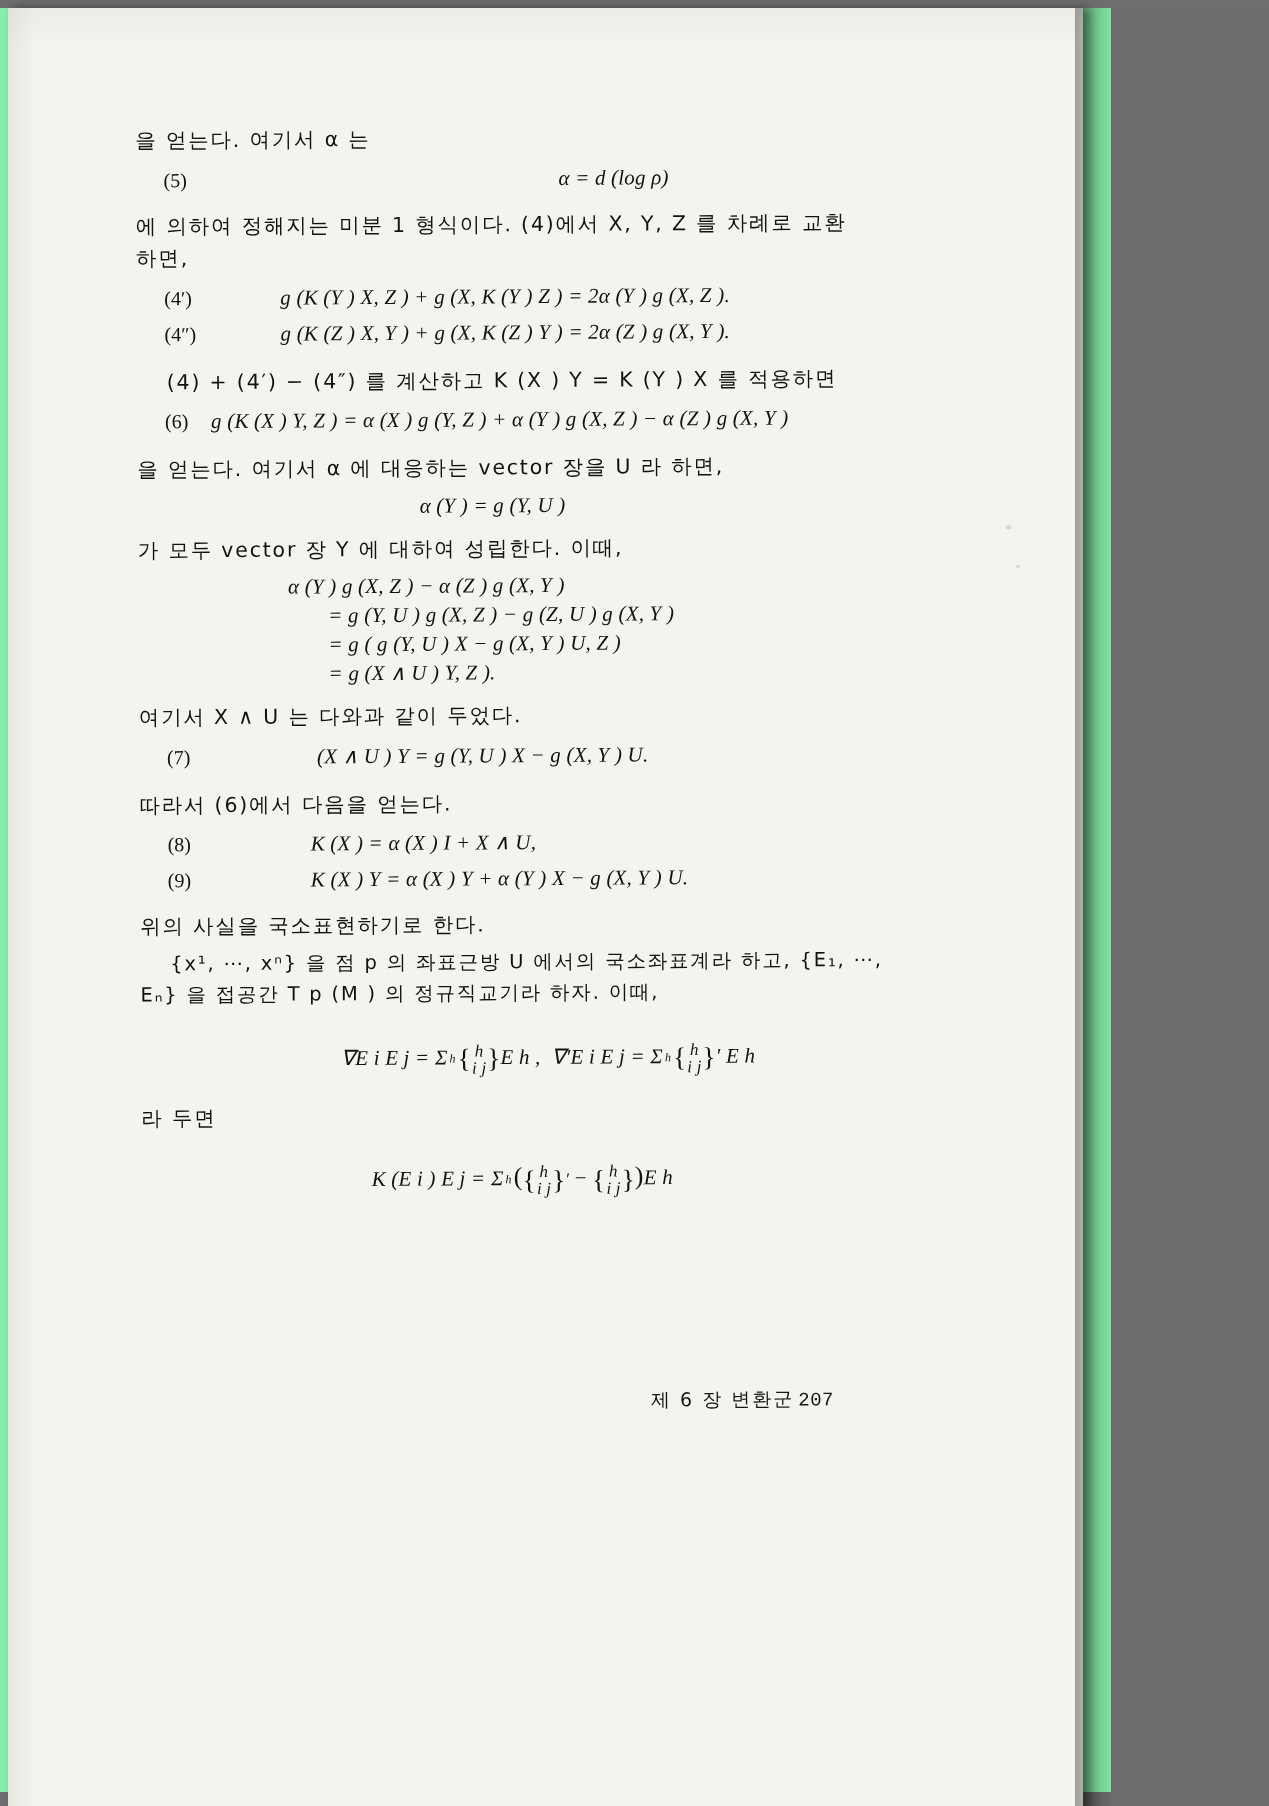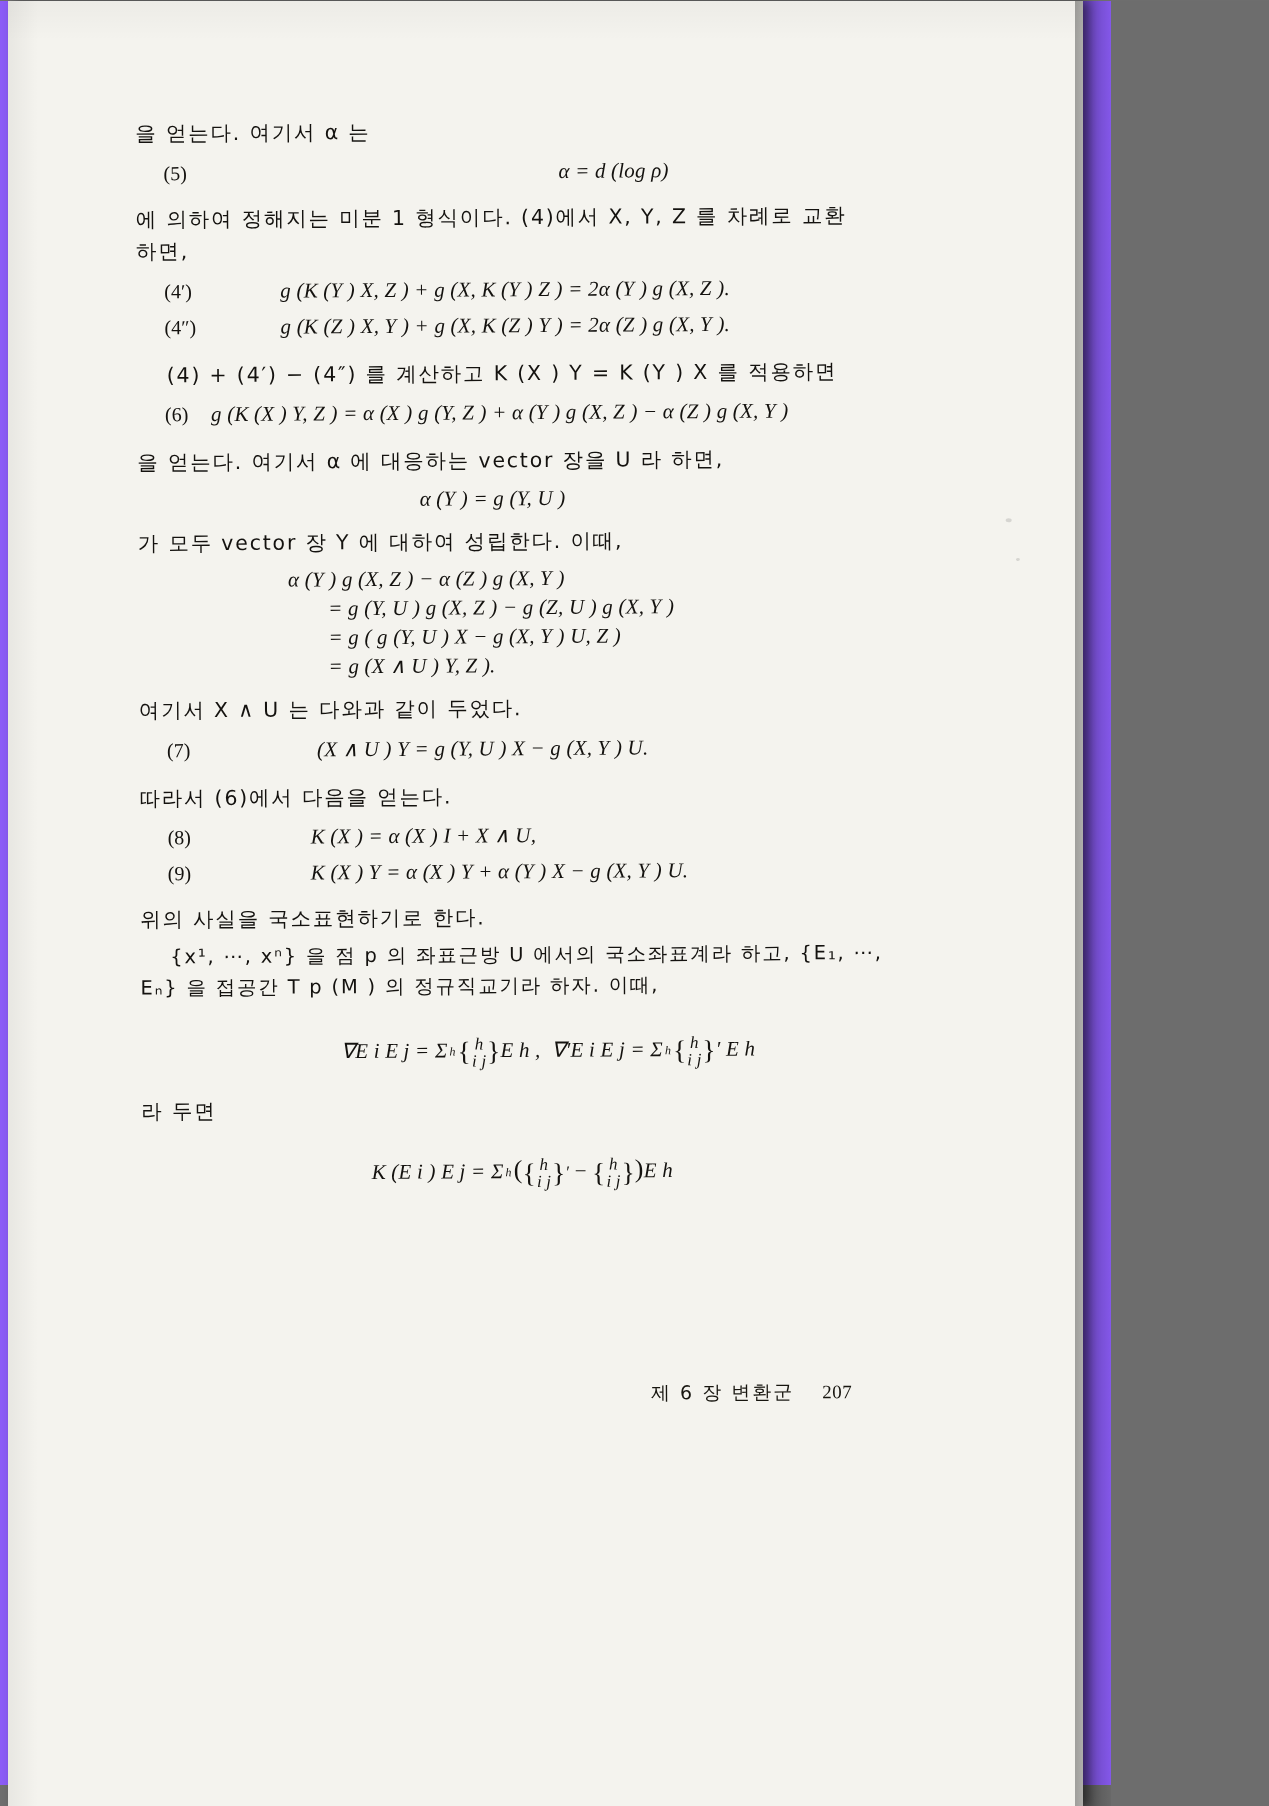--- a/index.html
+++ b/index.html
@@ -8,24 +8,24 @@
     background: #6e6e6e;
   }
   body {
     width: 1269px;
     height: 1806px;
     overflow: hidden;
     font-family: "Liberation Serif", serif;
   }
   .page-wrap {
     position: absolute;
-    left: 0; top: 1px;
+    left: 0; top: 8px;
     width: 1269px;
     height: 1784px;
-    background: #8b5cf6;
+    background: #86efac;
   }
   
   .sheet {
     position: absolute;
     left: 8px;
     top: 0px;
     width: 1075px;
     height: 1806px;
     background: #f2f1ec;
     box-shadow: 6px 0 10px rgba(0,0,0,0.45);
@@ -153,24 +153,24 @@
   .footer {
     position: absolute;
     left: 640px;
     top: 1380px;
     font-family: "DejaVu Sans", "Liberation Sans", sans-serif;
     font-size: 19px;
     letter-spacing: 2px;
     color: #17150f;
   }
   .footer .pg {
-    font-family: Liberation Serif, serif;
+    font-family: Liberation Mono, monospace;
     font-size: 19px;
     letter-spacing: 0.5px;
-    margin-left: 28px;
+    margin-left: 4px;
   }
 
   
   .speck {
     position: absolute;
     background: rgba(0,0,0,0.12);
     border-radius: 50%;
   }
 </style>
 </head>

